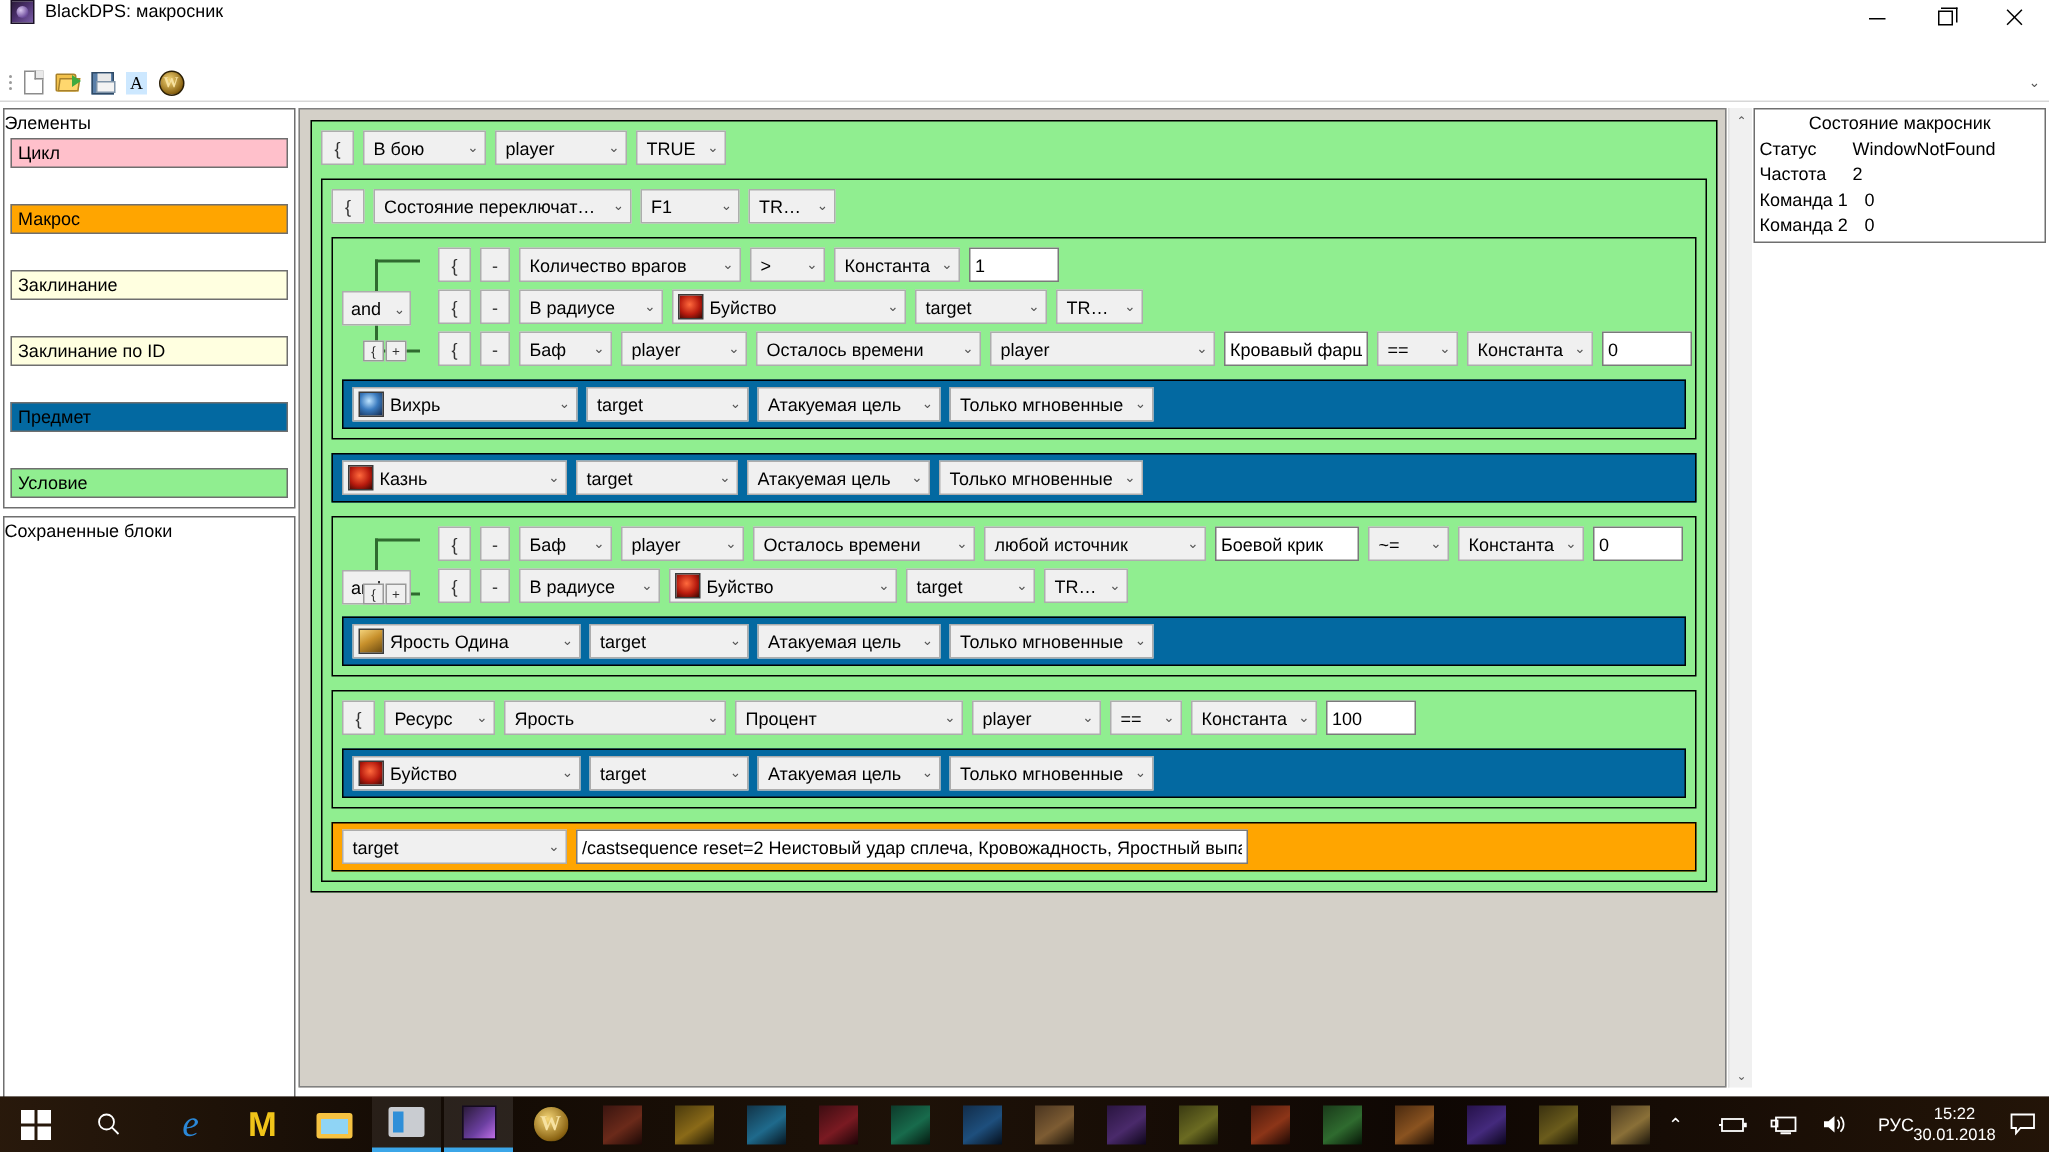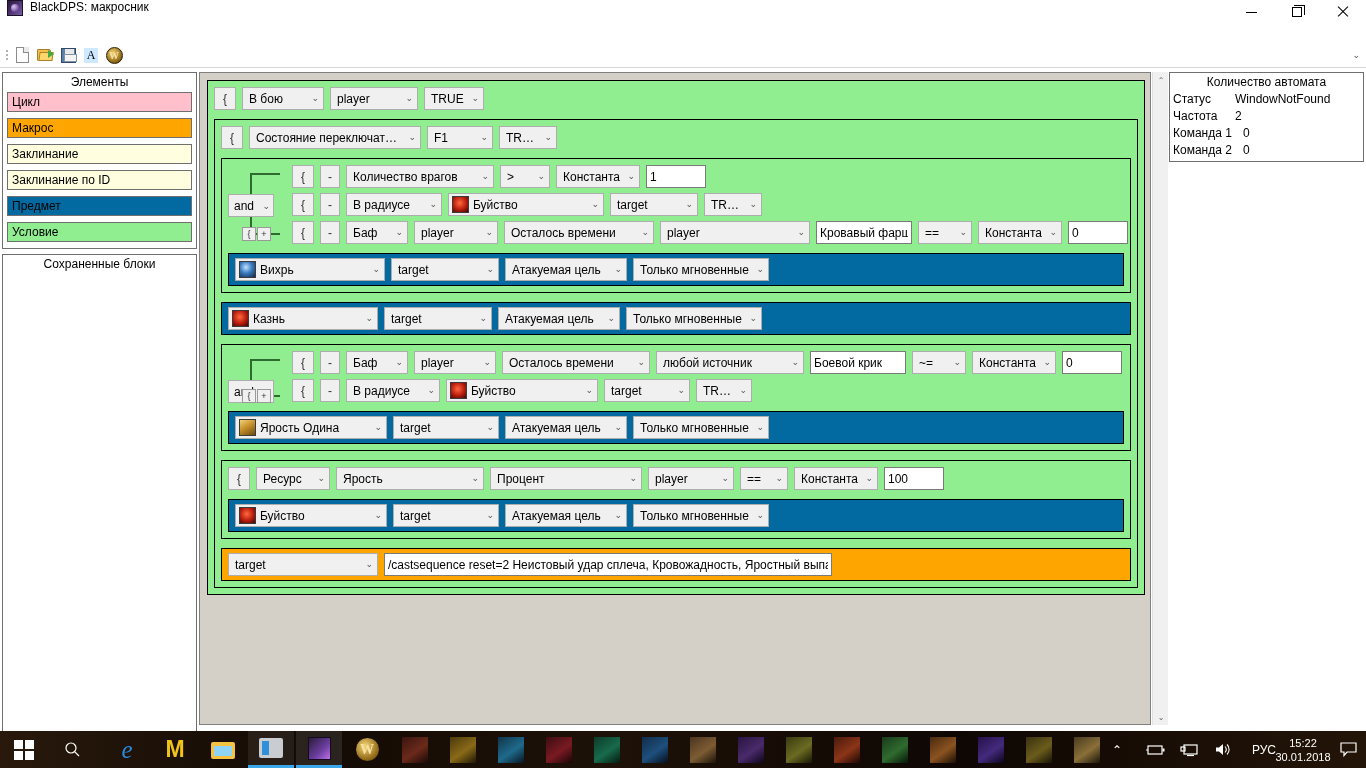--- a/index.html
+++ b/index.html
@@ -71,24 +71,24 @@
   .ic-save { width:15px; height:15px; background:#5a7fa8; border:1px solid #2f4a66; position:relative; }
   .ic-save::before { content:""; position:absolute; left:3px; top:0; width:9px; height:5px; background:#e8e8e8; }
   .ic-save::after { content:""; position:absolute; left:2px; bottom:0; width:11px; height:6px; background:#f3f3f3; border:1px solid #7e93a8; }
   .ic-A { font-size:12px; color:#000; font-family:"Liberation Serif", serif; background:#cde8ff; padding:0 3px; }
   .ic-wow { width:17px; height:17px; border-radius:50%; background:radial-gradient(circle at 40% 35%, #f6d778, #8a6312 70%, #2a1e05 100%); border:1px solid #2a1e05; display:flex; align-items:center; justify-content:center; color:#f6e1a0; font-size:10px; font-weight:bold; font-family:"Liberation Serif", serif; }
   .tb-caret { margin-left:auto; margin-right:6px; color:#555; font-size:9px; }
 
   
   .left-panel { position:absolute; left:2px; top:72px; width:195px; height:653px; }
   .panel-box { border:1px solid #6f6f6f; background:#fff; }
-  .panel-title { text-align:center; font-size:12px; padding:2px 0 3px; color:#000; font-weight:normal; }
+  .panel-title { font-size:12px; padding:2px 0 3px; color:#000; font-weight:normal; }
   .elem-list { padding:0 4px 4px; }
   .elem-item {
-    height:20px; line-height:19px; margin-bottom:6px; padding-left:4px;
+    height:20px; line-height:19px; margin-bottom:24px; padding-left:4px;
     border:1px solid #6f6f6f; font-size:12px; color:#000; white-space:nowrap; overflow:hidden;
   }
   .saved-box { margin-top:5px; height:565px; }
 
   
   .right-panel { position:absolute; left:1169px; top:72px; width:195px; height:653px; }
   .state-box { border:1px solid #6f6f6f; background:#fff; padding-bottom:2px; }
   .state-title { text-align:center; font-size:12px; padding:2px 0 2px; }
   .kv { display:flex; font-size:12px; line-height:17px; padding-left:3px; }
   .kv .k { width:62px; flex:none; }
@@ -570,21 +570,21 @@
   </div>
 
   <div class="vscroll">
     <div class="arrow">⌃</div>
     <div class="thumb"></div>
     <div class="arrow bottom">⌄</div>
   </div>
 
   <div class="right-panel">
     <div class="state-box">
-      <div class="state-title">Количество автомата</div>
+      <div class="state-title">Состояние макросник</div>
       <div class="kv">
         <span class="k">Статус</span>
         <span class="v">WindowNotFound</span>
       </div>
       <div class="kv">
         <span class="k">Частота</span>
         <span class="v">2</span>
       </div>
       <div class="kv">
         <span class="k" style="width:70px">Команда 1</span>

